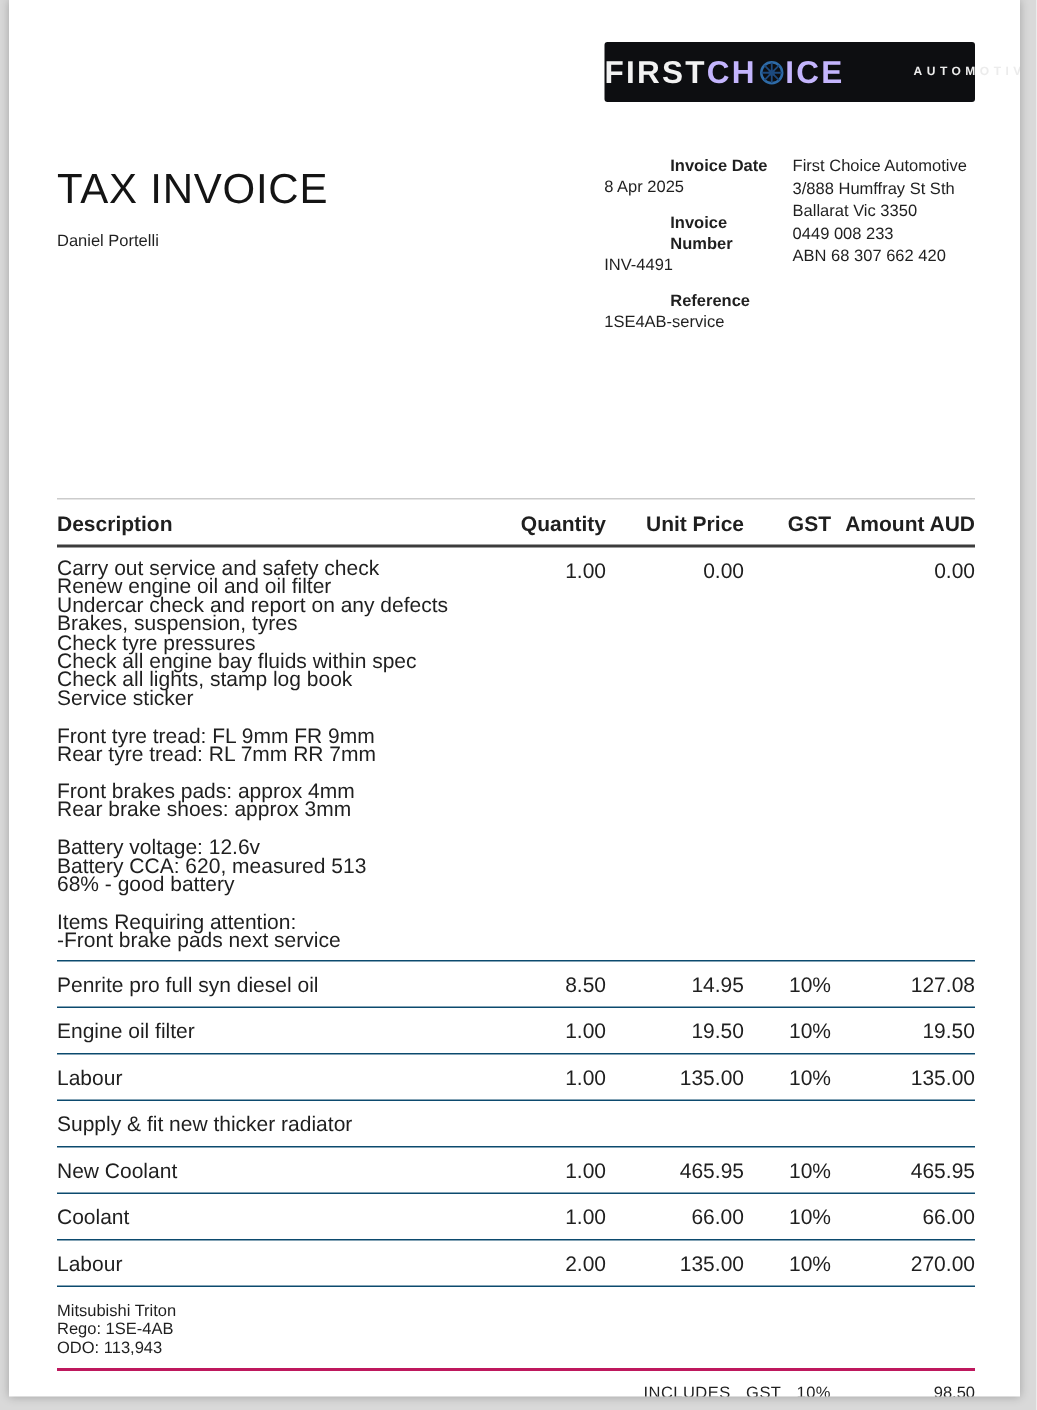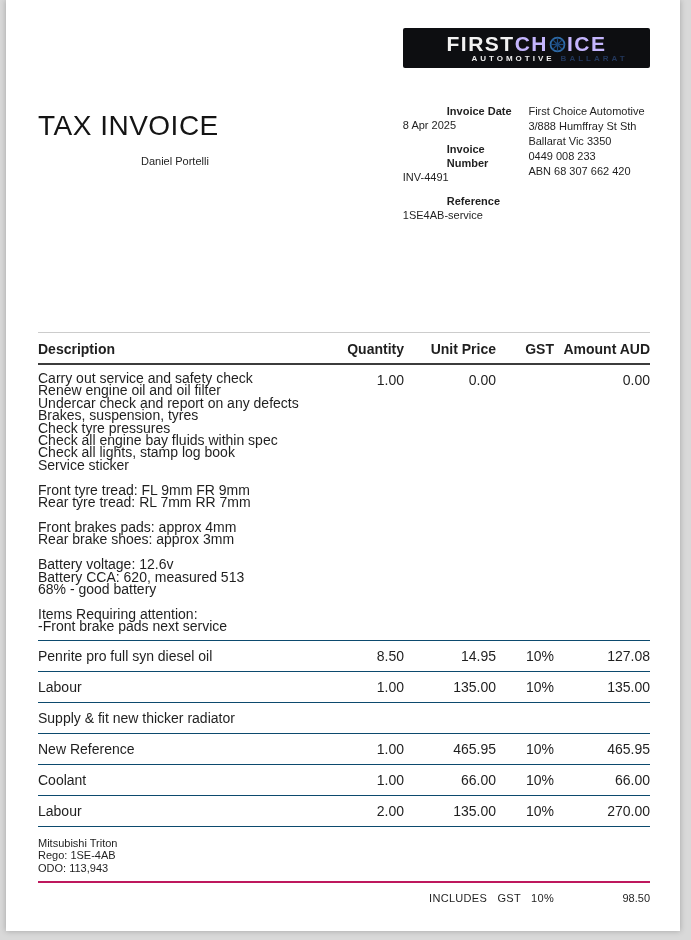--- a/index.html
+++ b/index.html
@@ -17,22 +17,22 @@
     box-shadow:0 0 6px rgba(0,0,0,.25);
     padding:0 30px 0 32px;
     overflow:hidden;
   }
 
   
   .logo {
     margin:28px 0 0 auto;
     width:247px; height:40px;
     background:#0d0e11;
-    display:flex; flex-direction:column;
-    align-items:center; justify-content:center;
+    display:flex; flex-direction:row;
+    align-items:center; 
     border-radius:2px;
   }
   .logo-line1 {
     display:flex; align-items:center;
     font-size:21px; font-weight:bold; letter-spacing:1.5px; line-height:21px;
   }
   .logo-first { color:#f2f2f2; }
   .logo-choice { color:#c4b5fd; }
   .globe-icon { width:17px; height:17px; margin:0 1px; display:block; }
   .logo-line2 {
@@ -40,21 +40,21 @@
     font-size:8px; font-weight:bold; letter-spacing:3px; line-height:10px;
     margin-left:46px;
   }
   .logo-automotive { color:#ececec; }
   .logo-ballarat { color:#22375c; margin-left:6px; }
 
   
   .header-row { display:flex; margin-top:36px; }
   .header-left { width:366px; }
   .title { font-size:28px; font-weight:normal; color:#141414; margin-top:6px; letter-spacing:.5px; }
-  .customer { font-size:11px; margin-top:13px; margin-left:103px; }
+  .customer { font-size:11px; margin-top:13px; }
   .meta-col { width:126px; font-size:11px; }
   .meta-item { margin-bottom:10px; }
   .meta-label { font-weight:bold; line-height:14px;margin-left:44px; }
   .meta-value { line-height:14px; }
   .company-col { width:122px; font-size:11px; line-height:15px; }
 
   
   table.items {
     width:100%;
     border-collapse:collapse;
@@ -196,35 +196,42 @@
         <td class="col-amt desc-block">0.00</td>
       </tr>
       <tr>
         <td class="col-desc">Penrite pro full syn diesel oil</td>
         <td class="col-qty">8.50</td>
         <td class="col-unit">14.95</td>
         <td class="col-gst">10%</td>
         <td class="col-amt">127.08</td>
       </tr>
       <tr>
+        <td class="col-desc">Engine oil filter</td>
+        <td class="col-qty">1.00</td>
+        <td class="col-unit">19.50</td>
+        <td class="col-gst">10%</td>
+        <td class="col-amt">19.50</td>
+      </tr>
+      <tr>
         <td class="col-desc">Labour</td>
         <td class="col-qty">1.00</td>
         <td class="col-unit">135.00</td>
         <td class="col-gst">10%</td>
         <td class="col-amt">135.00</td>
       </tr>
       <tr>
         <td class="col-desc">Supply &amp; fit new thicker radiator</td>
         <td class="col-qty"></td>
         <td class="col-unit"></td>
         <td class="col-gst"></td>
         <td class="col-amt"></td>
       </tr>
       <tr>
-        <td class="col-desc">New Reference</td>
+        <td class="col-desc">New Coolant</td>
         <td class="col-qty">1.00</td>
         <td class="col-unit">465.95</td>
         <td class="col-gst">10%</td>
         <td class="col-amt">465.95</td>
       </tr>
       <tr>
         <td class="col-desc">Coolant</td>
         <td class="col-qty">1.00</td>
         <td class="col-unit">66.00</td>
         <td class="col-gst">10%</td>

